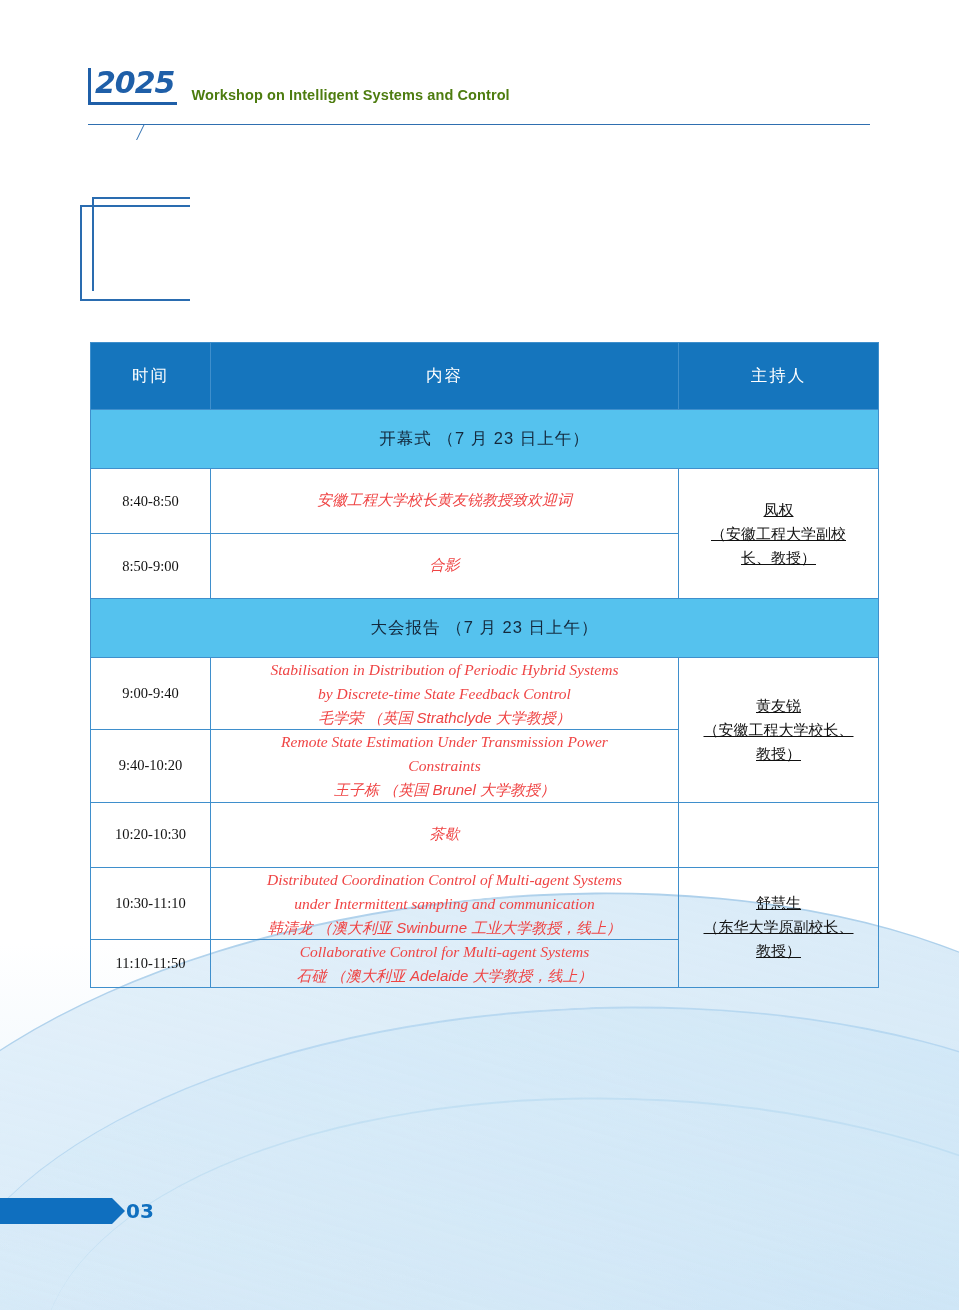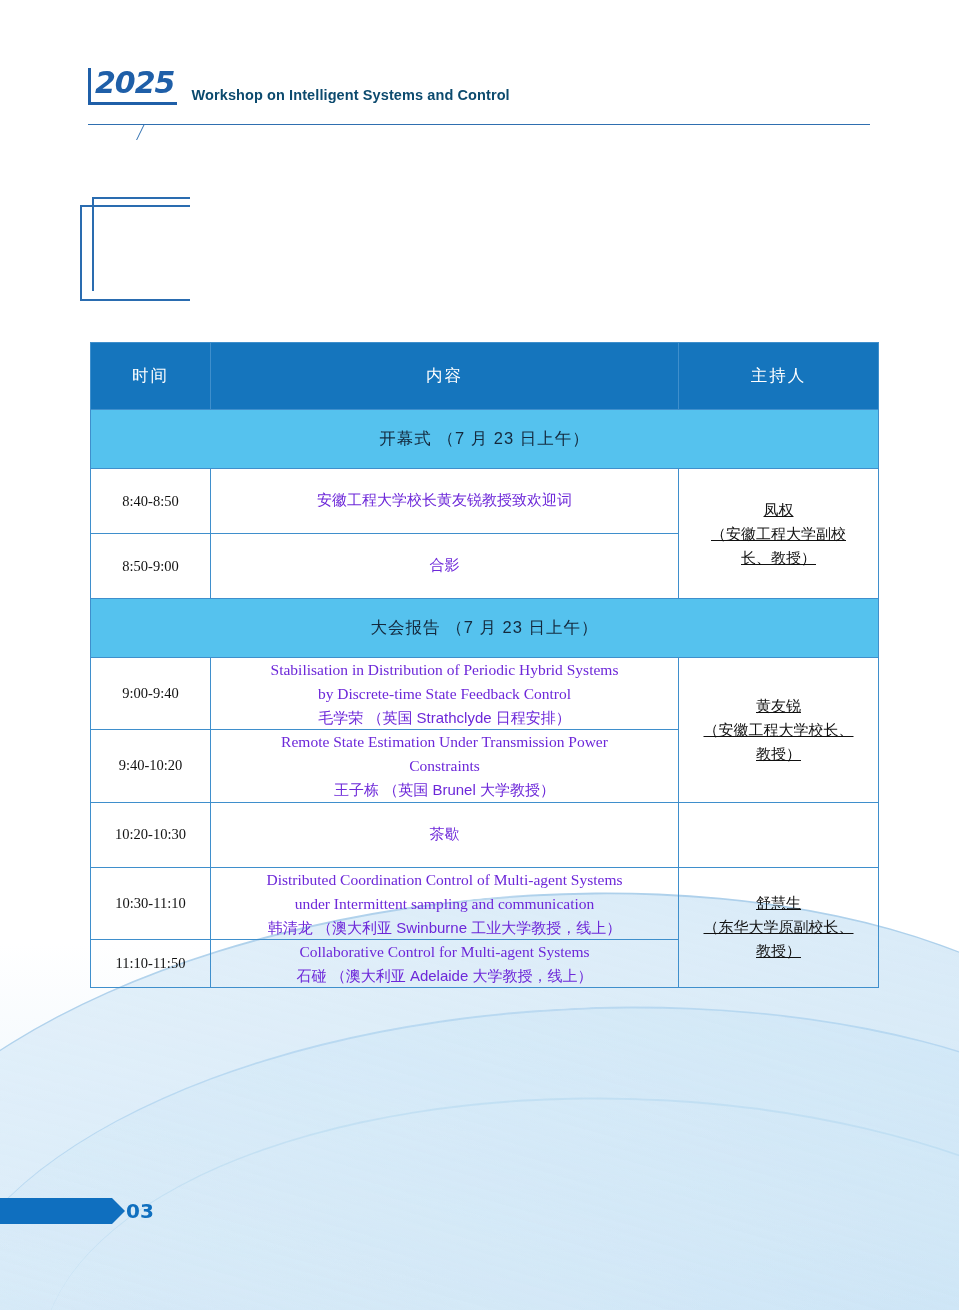--- a/index.html
+++ b/index.html
@@ -89,21 +89,21 @@
   .logo-cn {
     font-size: 15.5px;
     color: #111;
     letter-spacing: .5px;
     line-height: 1.25;
     white-space: nowrap;
   }
   .logo-en {
     font-size: 14.5px;
     font-weight: bold;
-    color: #0c4a6e;
+    color: #4d7c0f;
     letter-spacing: .1px;
     line-height: 1.25;
     white-space: nowrap;
   }
   .header-rule {
     position: absolute;
     left: 88px;
     top: 124px;
     width: 782px;
     height: 1px;
@@ -195,24 +195,25 @@
   td.time {
     width: 120px;
     text-align: center;
     font-size: 14.5px;
     color: #111;
     font-family: "Liberation Serif", serif;
   }
   td.content-cell {
     text-align: center;
     font-size: 15px;
-    color: #6d28d9;
+    color: #ef4444;
     padding: 12px 14px;
     line-height: 1.55;
     font-family: "Liberation Serif", serif;
+    font-style: italic;
   }
   td.host {
     width: 200px;
     text-align: center;
     font-size: 15px;
     color: #111;
     padding: 8px 10px;
     line-height: 1.6;
     font-family: "Liberation Serif", serif;
     text-decoration: underline;
@@ -325,21 +326,21 @@
         </tr>
 
         <tr class="section">
           <td colspan="3">大会报告 （7 月 23 日上午）</td>
         </tr>
         <tr>
           <td class="time">9:00-9:40</td>
           <td class="content-cell">
             <div class="en-line">Stabilisation in Distribution of Periodic Hybrid Systems</div>
             <div class="en-line">by Discrete-time State Feedback Control</div>
-            <div class="talk-author">毛学荣 （英国 Strathclyde 日程安排）</div>
+            <div class="talk-author">毛学荣 （英国 Strathclyde 大学教授）</div>
           </td>
           <td class="host cn" rowspan="2">
             <div>黄友锐</div>
             <div>（安徽工程大学校长、</div>
             <div>教授）</div>
           </td>
         </tr>
         <tr>
           <td class="time">9:40-10:20</td>
           <td class="content-cell">

